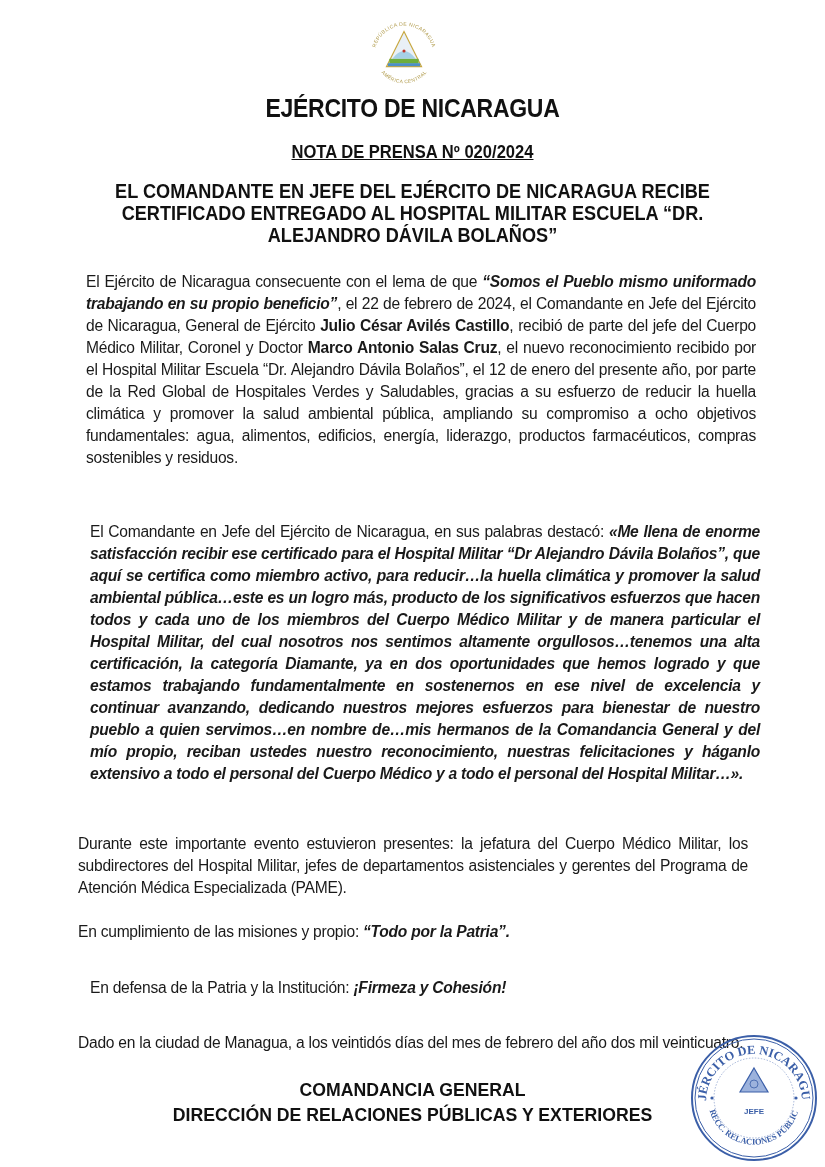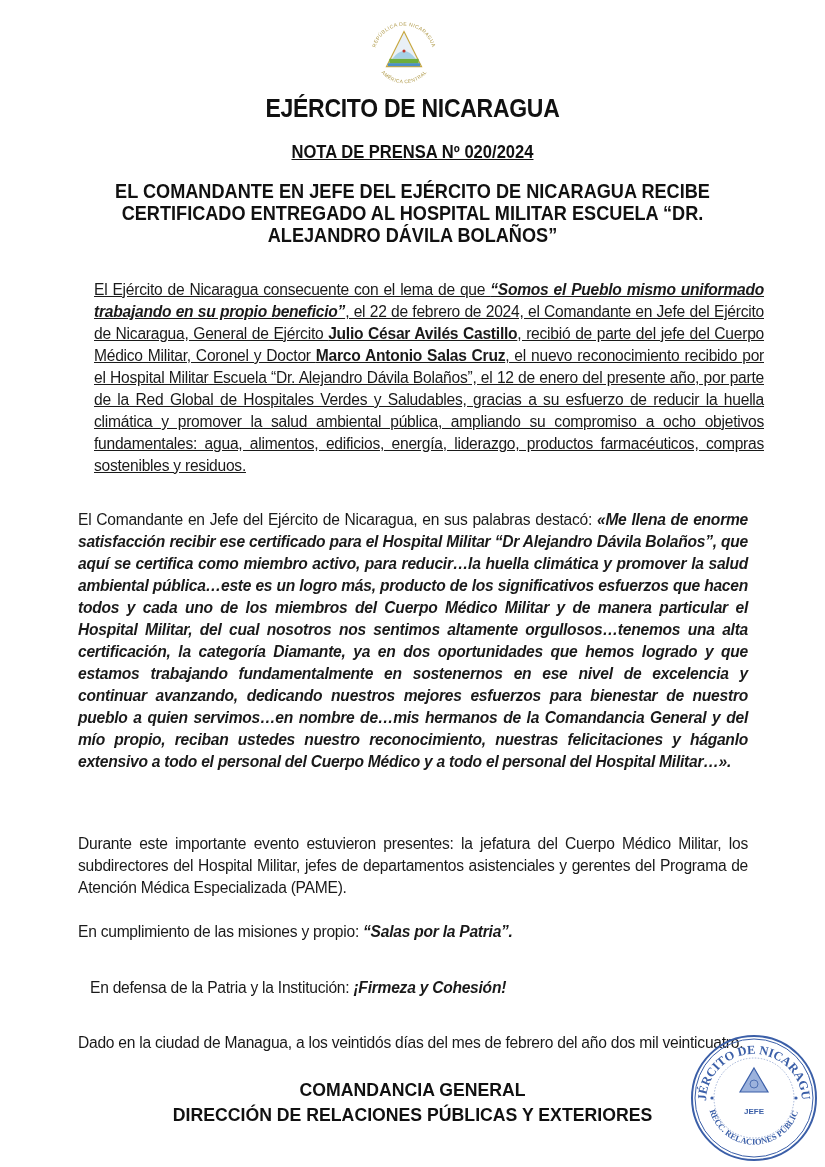--- a/index.html
+++ b/index.html
@@ -64,32 +64,32 @@
     <path d="M 28 46 Q 40 30 52 46 Z" fill="#a6d0e6"></path>
     <rect x="25" y="46" width="30" height="5" fill="#6cae3c"></rect>
     <rect x="23.5" y="50.5" width="33" height="3" fill="#4d8fc7"></rect>
     <circle cx="40" cy="38" r="1.6" fill="#c2362b"></circle>
   </svg>
 
   <div class="org-title">EJÉRCITO DE NICARAGUA</div>
   <div class="note-number">NOTA DE PRENSA Nº 020/2024</div>
   <div class="headline">EL COMANDANTE EN JEFE DEL EJÉRCITO DE NICARAGUA RECIBE CERTIFICADO ENTREGADO AL HOSPITAL MILITAR ESCUELA “DR. ALEJANDRO DÁVILA BOLAÑOS”</div>
 
-  <p class="body-text p1" style="margin:16px;text-decoration:underline;">
+  <p class="body-text p1" style="margin:8px;">
     <span>El Ejército de Nicaragua consecuente con el lema de que </span><span class="bi">“Somos el Pueblo mismo uniformado trabajando en su propio beneficio”</span><span>, el 22 de febrero de 2024, el Comandante en Jefe del Ejército de Nicaragua, General de Ejército </span><span class="b">Julio César Avilés Castillo</span><span>, recibió de parte del jefe del Cuerpo Médico Militar, Coronel y Doctor </span><span class="b">Marco Antonio Salas Cruz</span><span>, el nuevo reconocimiento recibido por el Hospital Militar Escuela “Dr. Alejandro Dávila Bolaños”, el 12 de enero del presente año, por parte de la Red Global de Hospitales Verdes y Saludables, gracias a su esfuerzo de reducir la huella climática y promover la salud ambiental pública, ampliando su compromiso a ocho objetivos fundamentales: agua, alimentos, edificios, energía, liderazgo, productos farmacéuticos, compras sostenibles y residuos.</span>
   </p>
 
-  <p class="body-text p2" style="margin:0;">
+  <p class="body-text p2" style="margin:12px;">
     <span>El Comandante en Jefe del Ejército de Nicaragua, en sus palabras destacó: </span><span class="quote">«Me llena de enorme satisfacción recibir ese certificado para el Hospital Militar “Dr Alejandro Dávila Bolaños”, que aquí se certifica como miembro activo, para reducir…la huella climática y promover la salud ambiental pública…este es un logro más, producto de los significativos esfuerzos que hacen todos y cada uno de los miembros del Cuerpo Médico Militar y de manera particular el Hospital Militar, del cual nosotros nos sentimos altamente orgullosos…tenemos una alta certificación, la categoría Diamante, ya en dos oportunidades que hemos logrado y que estamos trabajando fundamentalmente en sostenernos en ese nivel de excelencia y continuar avanzando, dedicando nuestros mejores esfuerzos para bienestar de nuestro pueblo a quien servimos…en nombre de…mis hermanos de la Comandancia General y del mío propio, reciban ustedes nuestro reconocimiento, nuestras felicitaciones y háganlo extensivo a todo el personal del Cuerpo Médico y a todo el personal del Hospital Militar…».</span>
   </p>
 
   <p class="body-text p3" style="margin:0;">Durante este importante evento estuvieron presentes: la jefatura del Cuerpo Médico Militar, los subdirectores del Hospital Militar, jefes de departamentos asistenciales y gerentes del Programa de Atención Médica Especializada (PAME).</p>
 
   <p class="body-text p4" style="margin:0;">
-    <span>En cumplimiento de las misiones y propio: </span><span class="bi">“Salas por la Patria”.</span>
+    <span>En cumplimiento de las misiones y propio: </span><span class="bi">“Todo por la Patria”.</span>
   </p>
 
   <p class="body-text p5" style="margin:12px;">
     <span>En defensa de la Patria y la Institución: </span><span class="bi">¡Firmeza y Cohesión!</span>
   </p>
 
   <p class="body-text p6" style="margin:0; text-align:left;">Dado en la ciudad de Managua, a los veintidós días del mes de febrero del año dos mil veinticuatro.</p>
 
   <div class="signature">
     <div>COMANDANCIA GENERAL</div>

